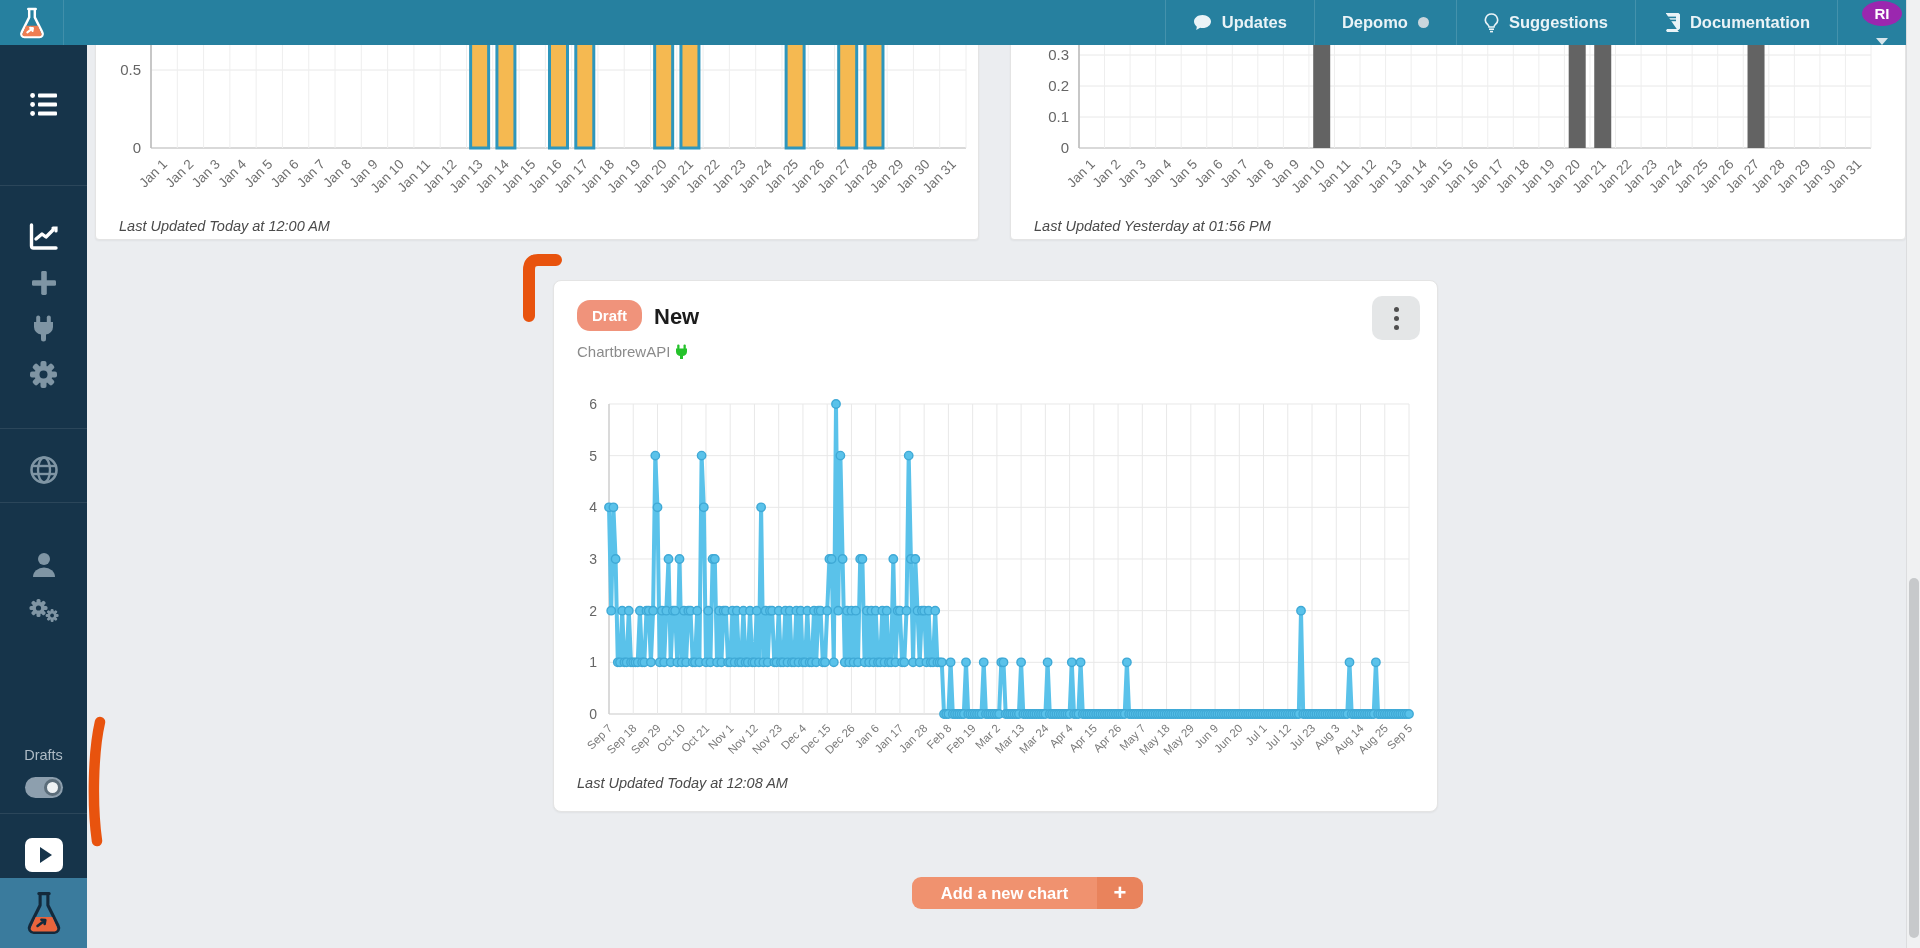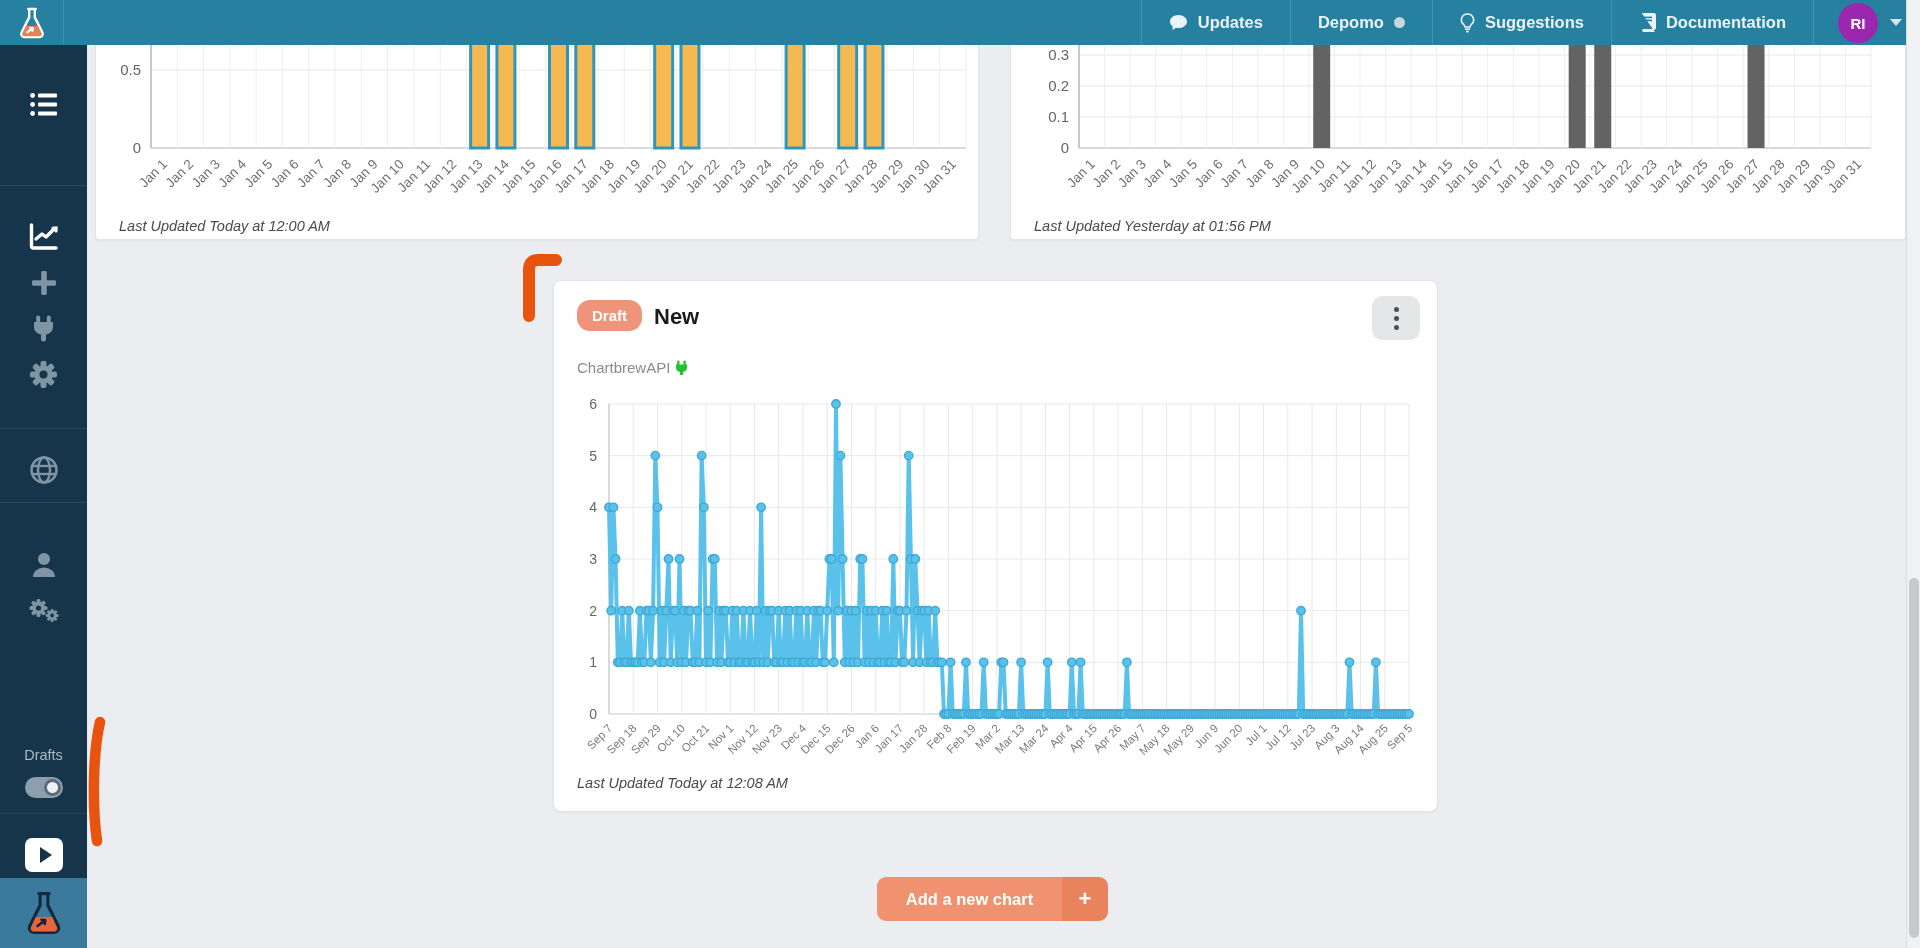--- a/index.html
+++ b/index.html
@@ -11,21 +11,21 @@
   
   .navbar { position:absolute; left:0; top:0; width:1920px; height:45px; background:#26809f; z-index:50; display:flex; align-items:stretch; color:#eaf3f7; }
   .nav-logo { width:64px; display:flex; align-items:center; justify-content:center; border-right:1px solid rgba(255,255,255,0.12); }
   .project-select { position:relative; width:251px; display:flex; align-items:center; justify-content:center; border-right:1px solid rgba(255,255,255,0.12); cursor:pointer; }
   .project-select span.lbl { font-size:17px; font-weight:600; letter-spacing:.2px; }
   .caret-down { width:0; height:0; border-left:6px solid transparent; border-right:6px solid transparent; border-top:7px solid #d7e6ec; }
   .project-select .caret-down { position:absolute; right:18px; top:19px; }
   .nav-right { position:absolute; right:0; top:0; height:45px; display:flex; align-items:stretch; }
   .nav-item { display:flex; align-items:center; gap:10px; padding:0 27px; font-size:16.5px; font-weight:600; border-left:1px solid rgba(255,255,255,0.14); cursor:pointer; }
   .nav-dot { width:11px; height:11px; border-radius:50%; background:#c9d6dd; }
-  .nav-avatar-wrap { display:flex; align-items:center; gap:12px; padding:0 18px 0 24px; border-left:1px solid rgba(255,255,255,0.14); cursor:pointer; }
+  .nav-avatar-wrap { display:flex; align-items:center; gap:12px; padding:0 18px 0 24px; border-left:1px solid rgba(255,255,255,0.14); cursor:pointer;flex-direction:column; }
   .avatar { width:40px; height:40px; margin-top:1px; border-radius:50%; background:#9b27af; color:#fff; font-size:15px; font-weight:700; display:flex; align-items:center; justify-content:center; }
 
   
   .sidebar { position:absolute; left:0; top:45px; width:87px; height:903px; background:#16344a; z-index:40; }
   .sb-item { position:absolute; left:0; width:87px; display:flex; justify-content:center; cursor:pointer; }
   .sb-div { position:absolute; left:0; width:87px; height:1px; background:rgba(255,255,255,0.09); }
   .drafts-label { position:absolute; left:0; width:87px; text-align:center; color:#aebbc5; font-size:14.5px; }
   .toggle { position:absolute; left:25px; width:38px; height:21px; border-radius:11px; background:#8d9fae; cursor:pointer; }
   .toggle .knob { position:absolute; right:2px; top:2px; width:17px; height:17px; border-radius:50%; background:#eef2f4; border:3px solid #5b6d7a; }
   .play-btn { position:absolute; left:25px; width:38px; height:34px; background:#ffffff; border-radius:7px; display:flex; align-items:center; justify-content:center; cursor:pointer; }
@@ -36,27 +36,27 @@
   .card { position:absolute; background:#fff; border:1px solid #e4e4e4; box-shadow:0 1px 2px rgba(0,0,0,0.05); }
   .card-top { top:-115px; height:355px; border-radius:4px; overflow:hidden; }
   #card-tl { left:95px;  width:884px; }
   #card-tr { left:1010px; width:896px; }
   .last-updated { position:absolute; left:23px; font-style:italic; font-size:14.5px; color:#4a4a4a; }
   .card-top .last-updated { top:332px; }
 
   .draft-card { left:553px; top:280px; width:885px; height:532px; border-radius:8px; }
   .badge { position:absolute; left:23px; top:19px; padding:7px 15px; background:#f0937b; color:#fff; font-size:15px; font-weight:700; border-radius:13px; }
   .chart-title { position:absolute; left:100px; top:23px; font-size:22px; font-weight:600; color:#1c1c1c; }
-  .datasource { position:absolute; left:23px; top:62px; font-size:15px; color:#8b8b8b; display:flex; align-items:center; gap:4px;margin-top:16px; }
+  .datasource { position:absolute; left:23px; top:62px; font-size:15px; color:#8b8b8b; display:flex; align-items:center; gap:4px; }
   .kebab-btn { position:absolute; left:818px; top:15px; width:48px; height:44px; background:#e4e6e7; border-radius:10px; display:flex; flex-direction:column; align-items:center; justify-content:center; gap:4px; cursor:pointer; }
   .kebab-btn i { width:5px; height:5px; border-radius:50%; background:#4f4f4f; }
   .draft-card .last-updated { top:494px;font-style:italic; }
 
   
-  .add-btn { position:absolute; left:877px; top:877px; width:231px; height:44px; border-radius:9px; overflow:hidden; display:flex; cursor:pointer; border:none; padding:0; }
+  .add-btn { position:absolute; left:912px; top:877px; width:231px; height:32px; border-radius:9px; overflow:hidden; display:flex; cursor:pointer; border:none; padding:0; }
   .add-btn .main { flex:1; background:#f0926f; color:#fff; font-size:16.5px; font-weight:700; display:flex; align-items:center; justify-content:center; font-family:inherit; }
   .add-btn .plus { width:46px; background:#e9835c; color:#fff; font-size:22px; font-weight:700; display:flex; align-items:center; justify-content:center; }
 
   
   .scrollbar { position:absolute; right:0; top:0; width:14px; height:948px; background:#f0f1f2; border-left:1px solid #dcdddf; z-index:60; }
   .scroll-thumb { position:absolute; left:2px; top:578px; width:10px; height:360px; background:#c7c9cb; border-radius:5px; }
 
   .annot { position:absolute; left:0; top:0; width:1920px; height:948px; pointer-events:none; z-index:200; }
 </style>
 </head>

